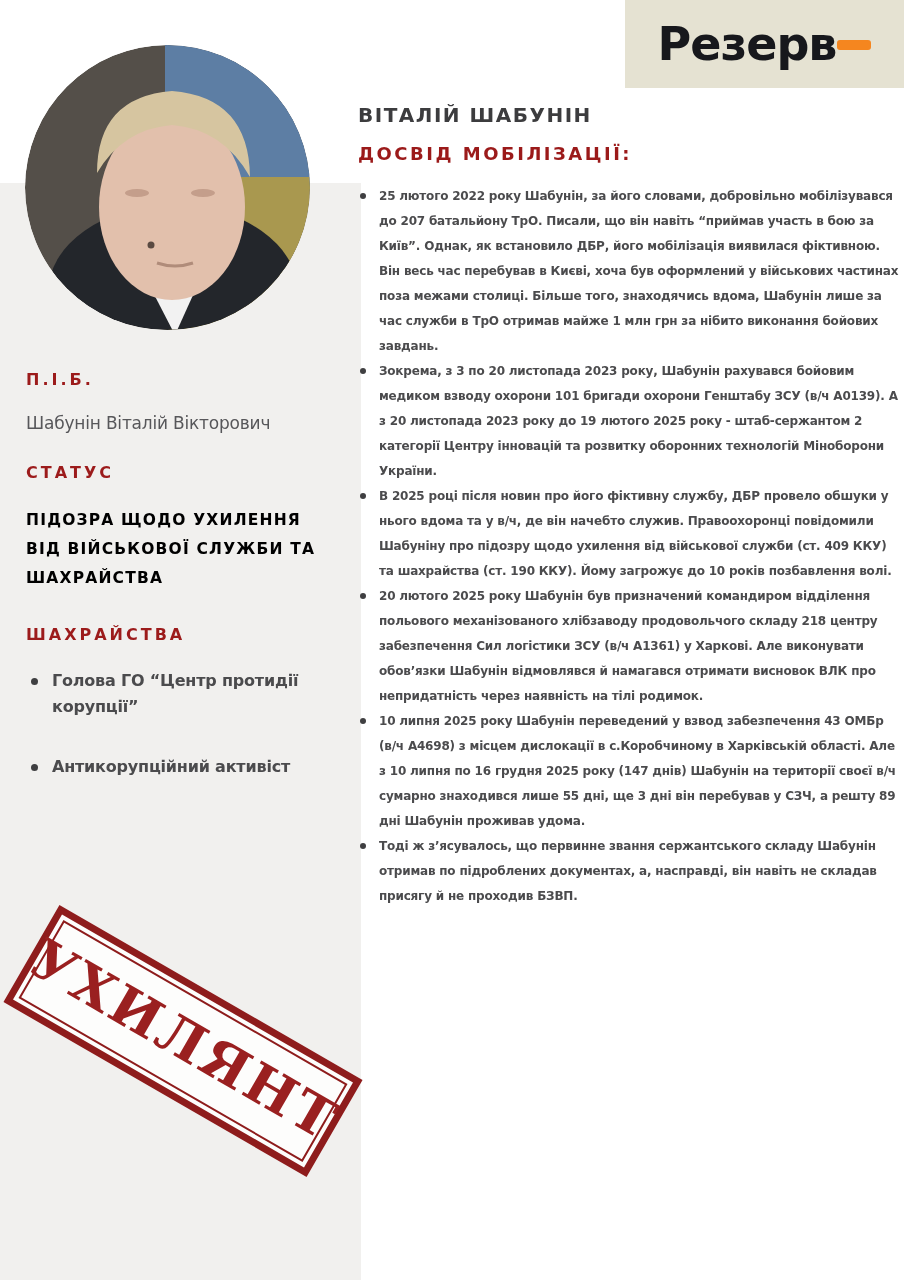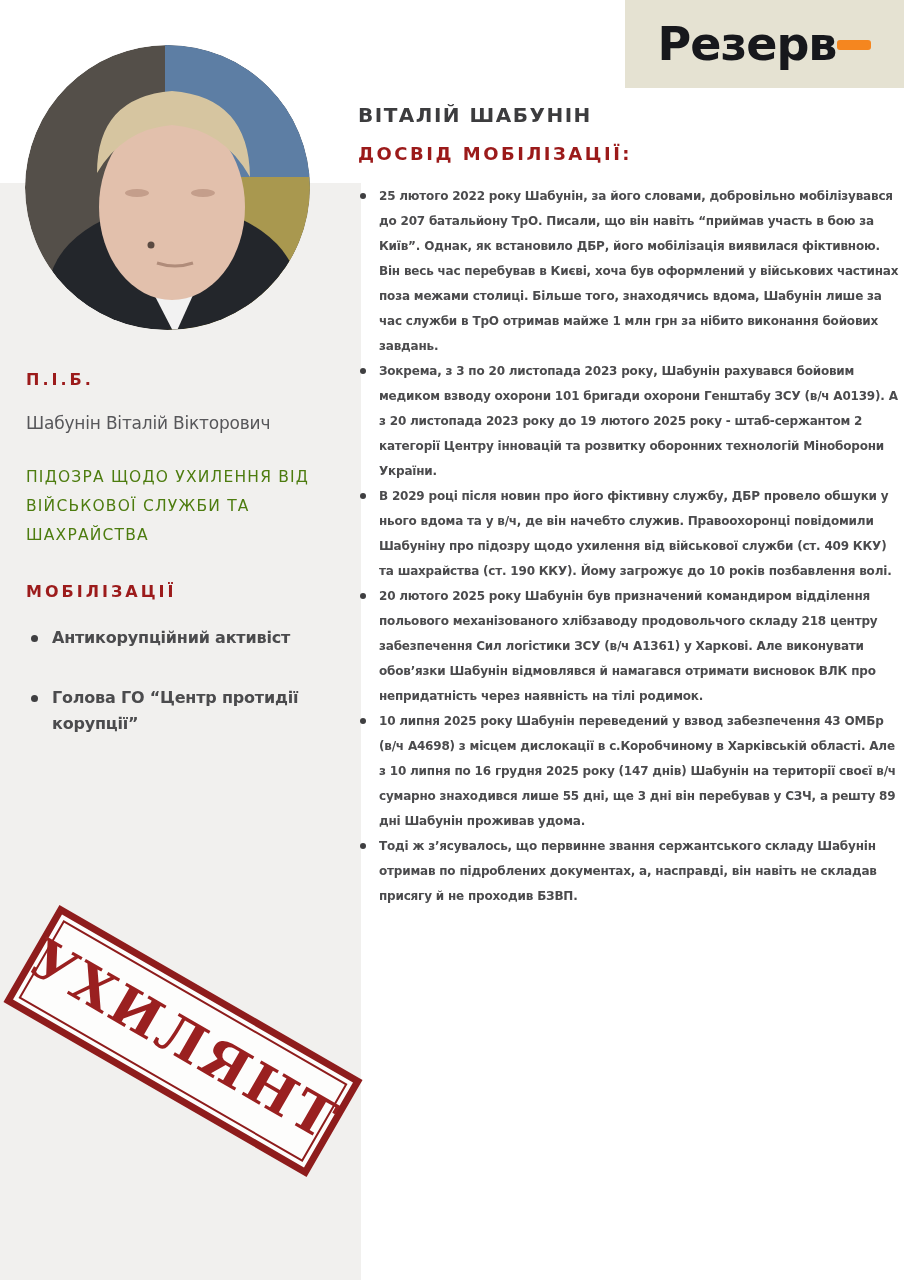--- a/index.html
+++ b/index.html
@@ -38,21 +38,21 @@
   }
   .field-label{
     color:#9c1b1b;font-weight:bold;font-size:16px;letter-spacing:3px;
     margin:0 0 24px 0;
   }
   .field-value{
     color:#57575a;font-weight:normal;font-size:17px;letter-spacing:-0.2px;
     margin:0 0 30px 0;
   }
   .status-value{
-    color:#4d7c0f;font-weight:normal;font-size:15.5px;letter-spacing:1.2px;
+    color:#000000;font-weight:bold;font-size:15.5px;letter-spacing:1.2px;
     line-height:29px;margin:0 0 32px 0;
   }
   .activities{list-style:none;margin:0;padding:0;}
   .activities li{
     position:relative;padding-left:26px;
     color:#4b4b4d;font-weight:bold;font-size:16px;line-height:26px;
     margin-bottom:34px;letter-spacing:-0.2px;
   }
   .activities li::before{
     content:"";position:absolute;left:5px;top:10px;width:7px;height:7px;
@@ -129,36 +129,37 @@
         <circle cx="126" cy="200" r="3.5" fill="#5a4a42"></circle>
         <path d="M132,218 Q150,224 168,218" stroke="#b08c7a" stroke-width="3" fill="none"></path>
       </g>
     </svg>
   </div>
 
   <aside class="sidebar">
     <div class="field-label">П.І.Б.</div>
     <div class="field-value">Шабунін Віталій Вікторович</div>
 
+    <div class="field-label">СТАТУС</div>
     <div class="status-value">ПІДОЗРА ЩОДО УХИЛЕННЯ ВІД ВІЙСЬКОВОЇ СЛУЖБИ ТА ШАХРАЙСТВА</div>
 
-    <div class="field-label">МОБІЛІЗАЦІЇ</div>
+    <div class="field-label">ШАХРАЙСТВА</div>
     <ul class="activities">
+      <li>Голова ГО “Центр протидії корупції”</li>
       <li>Антикорупційний активіст</li>
-      <li>Голова ГО “Центр протидії корупції”</li>
     </ul>
   </aside>
 
   <main class="content">
     <h1 class="page-title">ВІТАЛІЙ ШАБУНІН</h1>
     <h2 class="section-subtitle">ДОСВІД МОБІЛІЗАЦІЇ:</h2>
     <ul class="timeline">
       <li>25 лютого 2022 року Шабунін, за його словами, добровільно мобілізувався до 207 батальйону ТрО. Писали, що він навіть “приймав участь в бою за Київ”. Однак, як встановило ДБР, його мобілізація виявилася фіктивною.  Він весь час перебував в Києві, хоча був оформлений у військових частинах поза межами столиці. Більше того, знаходячись вдома, Шабунін лише за час служби в ТрО отримав майже 1 млн грн за нібито виконання бойових завдань.</li>
       <li>Зокрема, з 3 по 20 листопада 2023 року, Шабунін рахувався бойовим медиком взводу охорони 101 бригади охорони Генштабу ЗСУ (в/ч А0139). А з 20 листопада 2023 року до 19 лютого 2025 року - штаб-сержантом 2 категорії Центру інновацій та розвитку оборонних технологій Міноборони України.</li>
-      <li>В 2029 році після новин про його фіктивну службу, ДБР провело обшуки у нього вдома та у в/ч, де він начебто служив. Правоохоронці повідомили Шабуніну про підозру щодо ухилення від військової служби (ст. 409 ККУ) та шахрайства (ст. 190 ККУ). Йому загрожує до 10 років позбавлення волі.</li>
+      <li>В 2025 році після новин про його фіктивну службу, ДБР провело обшуки у нього вдома та у в/ч, де він начебто служив. Правоохоронці повідомили Шабуніну про підозру щодо ухилення від військової служби (ст. 409 ККУ) та шахрайства (ст. 190 ККУ). Йому загрожує до 10 років позбавлення волі.</li>
       <li>20 лютого 2025 року Шабунін був призначений командиром відділення польового механізованого хлібзаводу продовольчого складу 218 центру забезпечення Сил логістики ЗСУ (в/ч А1361) у Харкові. Але виконувати обов’язки Шабунін відмовлявся й намагався отримати висновок ВЛК про непридатність через наявність на тілі родимок.</li>
       <li>10 липня 2025 року Шабунін переведений у взвод забезпечення 43 ОМБр (в/ч А4698) з місцем дислокації в с.Коробчиному в Харківській області. Але з 10 липня по 16 грудня 2025 року (147 днів) Шабунін на території своєї в/ч сумарно знаходився лише 55 дні, ще 3 дні він перебував у СЗЧ, а решту 89 дні Шабунін проживав удома.</li>
       <li>Тоді ж з’ясувалось, що первинне звання сержантського складу Шабунін отримав по підроблених документах, а, насправді, він навіть не складав присягу й не проходив БЗВП.</li>
     </ul>
   </main>
 
   <div class="stamp">
     <div class="stamp-inner">
       <span class="stamp-text">УХИЛЯНТ</span>
     </div>

